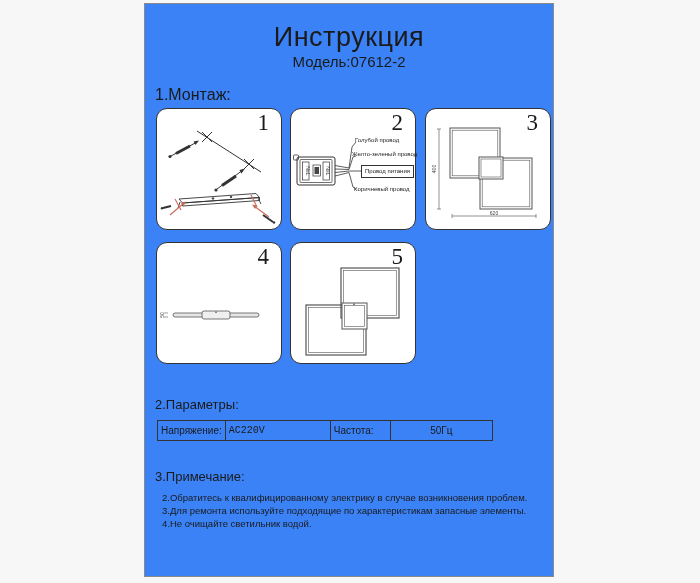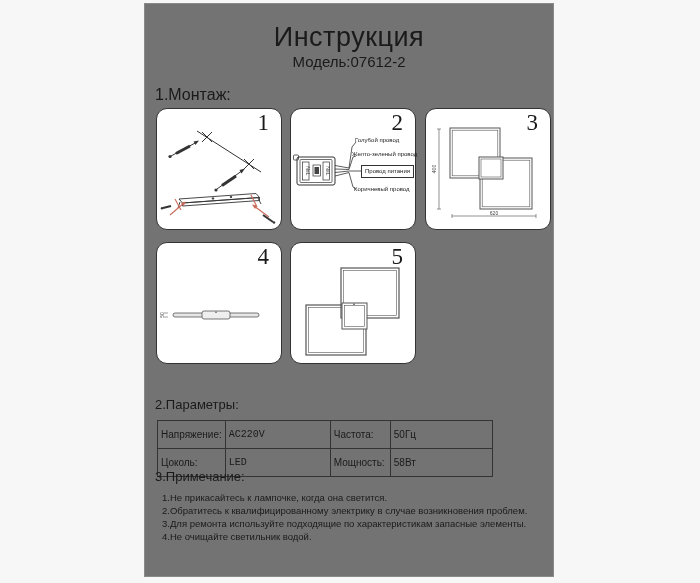--- a/index.html
+++ b/index.html
@@ -7,21 +7,21 @@
     width:700px;height:583px;
     background:#f7f7f7;
     font-family:"Liberation Sans",sans-serif;
     color:#1a1a1a;
     position:relative;
     overflow:hidden;
   }
   .page{
     position:absolute;left:144px;top:3px;
     width:410px;height:574px;
-    background:#737373;
+    background:#3b82f6;
     border:1px solid #8a8a8a;
     box-sizing:border-box;
   }
   .title{
     position:absolute;top:18px;left:0;width:100%;
     text-align:center;font-size:27px;letter-spacing:0.5px;
   }
   .model{
     position:absolute;top:49px;left:0;width:100%;
     text-align:center;font-size:15px;
@@ -53,25 +53,25 @@
   }
   .wl1{left:64px;top:28px;}
   .wl2{left:61px;top:42px;}
   .wl3{left:70px;top:56px;border:1px solid #333;padding:2px 3px;background:#fff;}
   .wl4{left:63px;top:77px;}
 
   .ptable{
     position:absolute;left:12px;top:416px;
     border-collapse:collapse;font-size:10px;
   }
-  .ptable td{border:1px solid #333;height:20px;padding:8px 3px;box-sizing:border-box;}
+  .ptable td{border:1px solid #333;height:20px;padding:0 3px;box-sizing:border-box;}
   .ptable td.lbl{width:62px;text-align:left;}
   .ptable td.val1{width:105px;text-align:left;font-family:Liberation Mono, monospace;}
   .ptable td.lbl2{width:60px;text-align:left;}
-  .ptable td.val2{width:102px;margin-top:20px;}
+  .ptable td.val2{width:102px;text-align:center;margin-top:20px;}
 
   .notes{
     position:absolute;left:17px;top:487px;width:384px;
     margin:0;padding:0;font-size:9.5px;line-height:13px;
   }
   .notes li{list-style:none;margin:0;padding-left:9px;text-indent:-9px;}
 </style>
 </head>
 <body>
 
@@ -212,31 +212,24 @@
   <div class="sec-heading sec-params">2.Параметры:</div>
 
   <table class="ptable">
     <tbody>
         <tr>
       <td class="lbl">Напряжение:</td>
       <td class="val1">AC220V</td>
       <td class="lbl2">Частота:</td>
       <td class="val2">50Гц</td>
     </tr>
-    <tr>
-      <td class="lbl">Цоколь:</td>
-      <td class="val1">LED</td>
-      <td class="lbl2">Мощность:</td>
-      <td class="val2">58Вт</td>
-    </tr>
   </tbody>
     </table>
 
   <div class="sec-heading sec-notes">3.Примечание:</div>
 
   <ol class="notes">
-    <li>1.Не прикасайтесь к лампочке, когда она светится.</li>
     <li>2.Обратитесь к квалифицированному электрику в случае возникновения проблем.</li>
     <li>3.Для ремонта используйте подходящие по характеристикам запасные элементы.</li>
     <li>4.Не очищайте светильник водой.</li>
   </ol>
 
 </div>
 
 </body></html>

